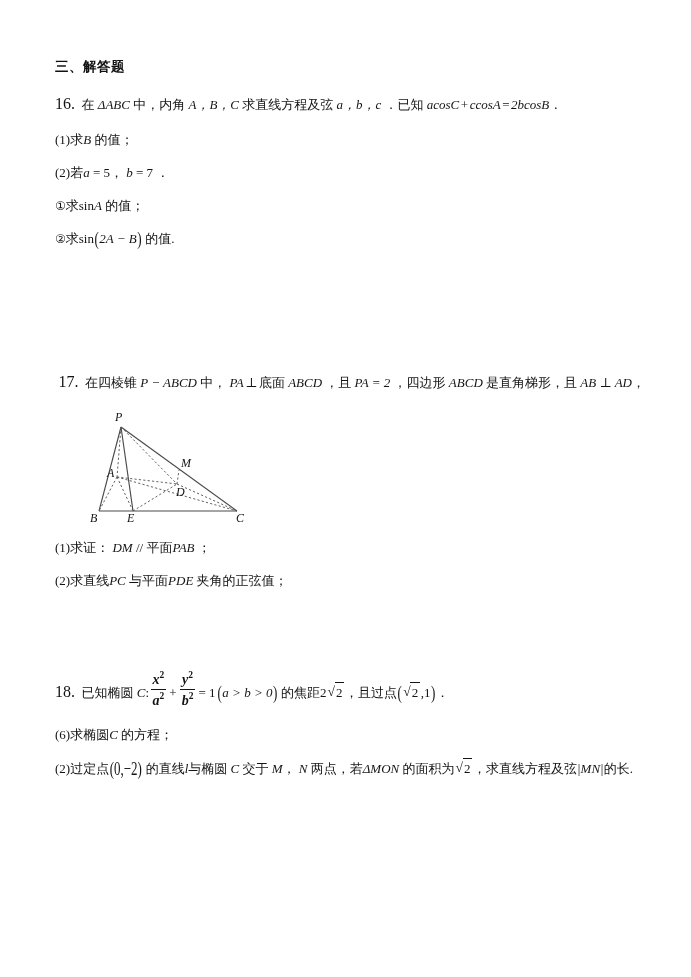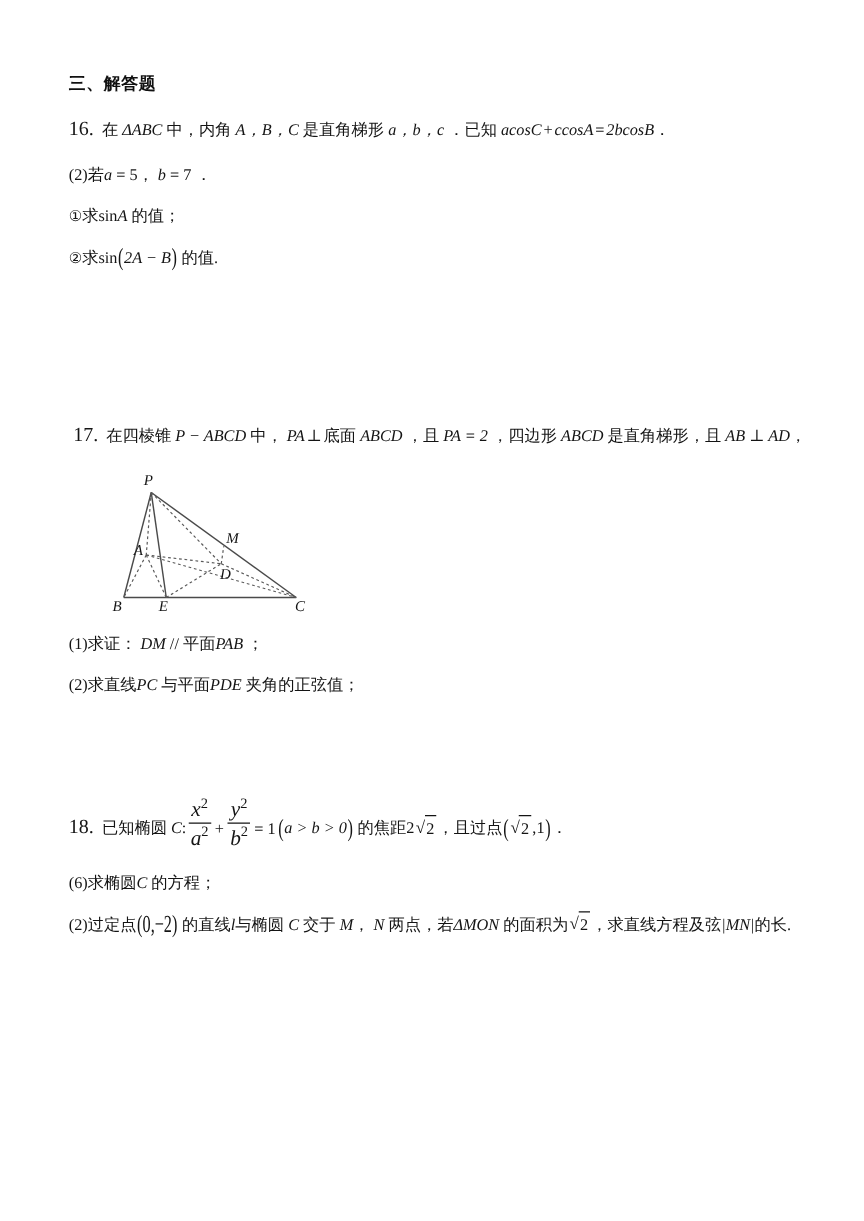--- a/index.html
+++ b/index.html
@@ -59,23 +59,24 @@
     font-style: italic;
   }
   .op { font-style: normal; padding: 0 1.5px; }
   .fn { font-style: normal; }
 
   
   .frac {
     display: inline-block;
     vertical-align: -0.52em;
     text-align: center;
-    font-size: 17px;
+    font-size: 14px;
     line-height: 1.05;
     margin: 0 1.5px;
+    font-weight: bold;
   }
   .frac > .top {
     display: block;
     border-bottom: 1px solid #141414;
     padding: 0 2px 1px 2px;
   }
   .frac > .bot {
     display: block;
     padding: 1px 2px 0 2px;
   }
@@ -145,26 +146,30 @@
     <div class="section-heading">三、解答题</div>
 
     <div class="problem">
 
       <p class="ln">
         <span class="num">16.</span>
         &nbsp;<span>在</span>
         <i>ΔABC</i>
         <span>中，内角</span>
         <i>A，B，C</i>
-        <span>是直角梯形</span>
+        <span>求直线方程及弦</span>
         <i>a，b，c</i>
         <span>．已知</span>
         <i>acosC</i><span class="op">+</span><i>ccosA</i><span class="op">=</span><i>2bcosB</i><span>．</span>
       </p>
 
+      <p class="ln">
+        <span>(1)求</span><i>B</i>
+        <span>的值；</span>
+      </p>
 
       <p class="ln">
         <span>(2)若</span><i>a</i>
         <span>= 5，</span>
         <i>b</i>
         <span>= 7 ．</span>
       </p>
 
       <p class="ln">
         <span class="circled">①</span><span>求</span><span class="fn">sin</span><i>A</i>

